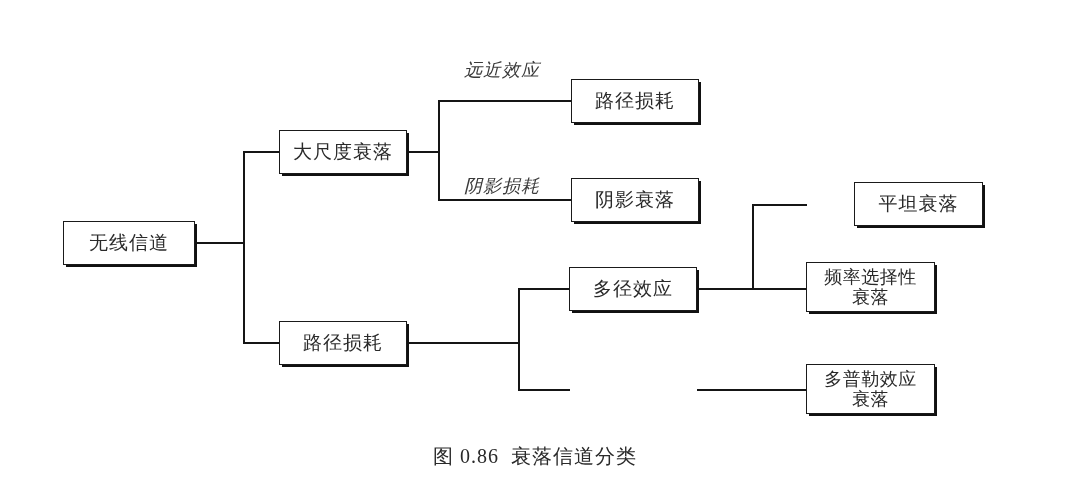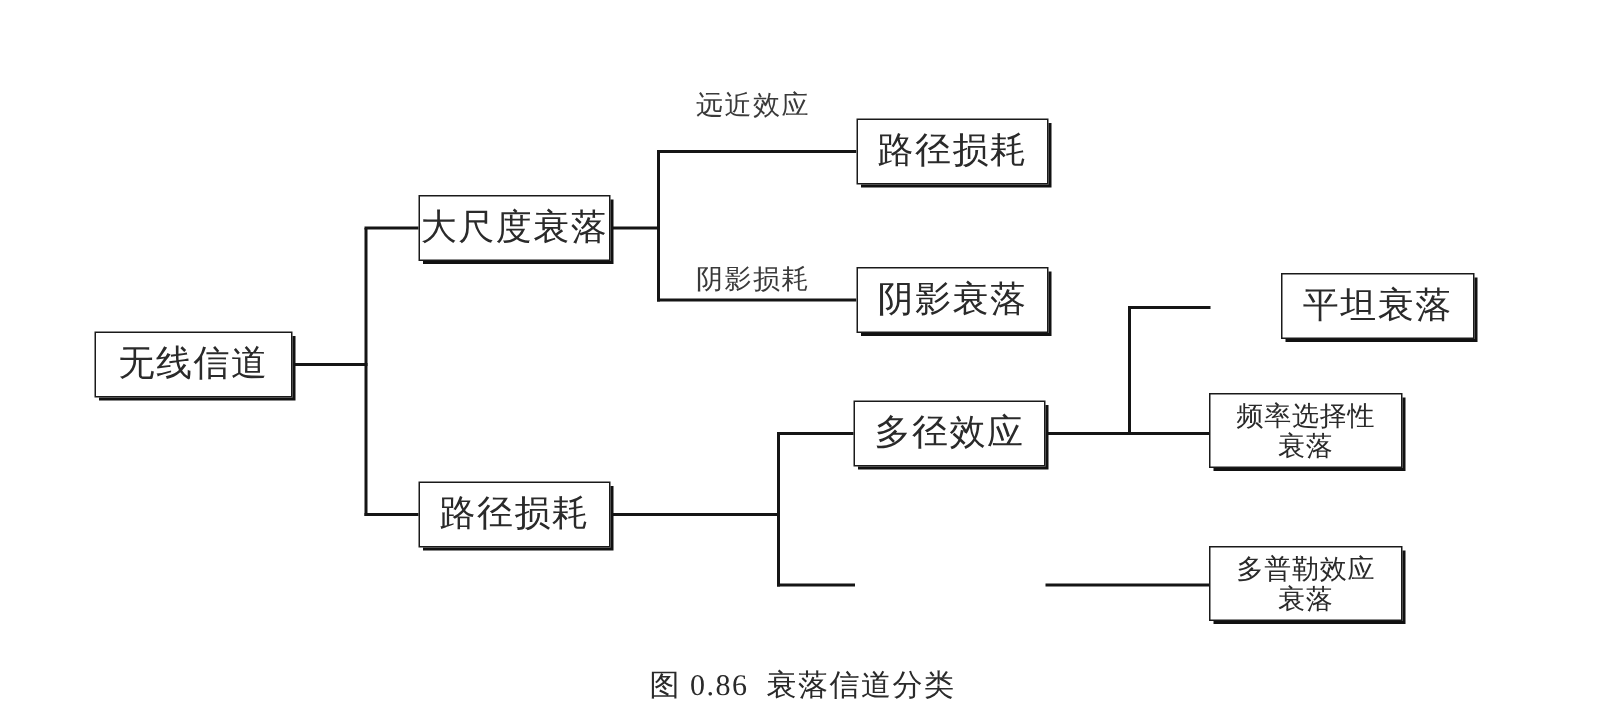--- a/index.html
+++ b/index.html
@@ -18,21 +18,21 @@
   .node{
     position:absolute;
     box-sizing:border-box;
     background:#ffffff;
     border:1.6px solid #1a1a1a;
     display:flex;
     align-items:center;
     justify-content:center;
     text-align:center;
     line-height:1.12;
-    font-size:24px;
+    font-size:19px;
     letter-spacing:1px;
     color:#2a2a2a;
     
     box-shadow:2.5px 2.5px 0 -0.5px #111111;
     z-index:3;
   }
   .node .txt{display:block;}
   .node.two-line{font-size:18px;letter-spacing:0.5px;}
 
   
@@ -45,20 +45,21 @@
   .vline{width:2.4px;}
 
   
   .edge-label{
     position:absolute;
     font-size:18px;
     letter-spacing:1px;
     color:#3a3a3a;
     white-space:nowrap;
     z-index:4;
+    font-style:italic;
   }
 
   
   .caption{
     position:absolute;
     width:100%;
     text-align:center;
     font-size:20px;
     letter-spacing:1px;
     color:#2a2a2a;

